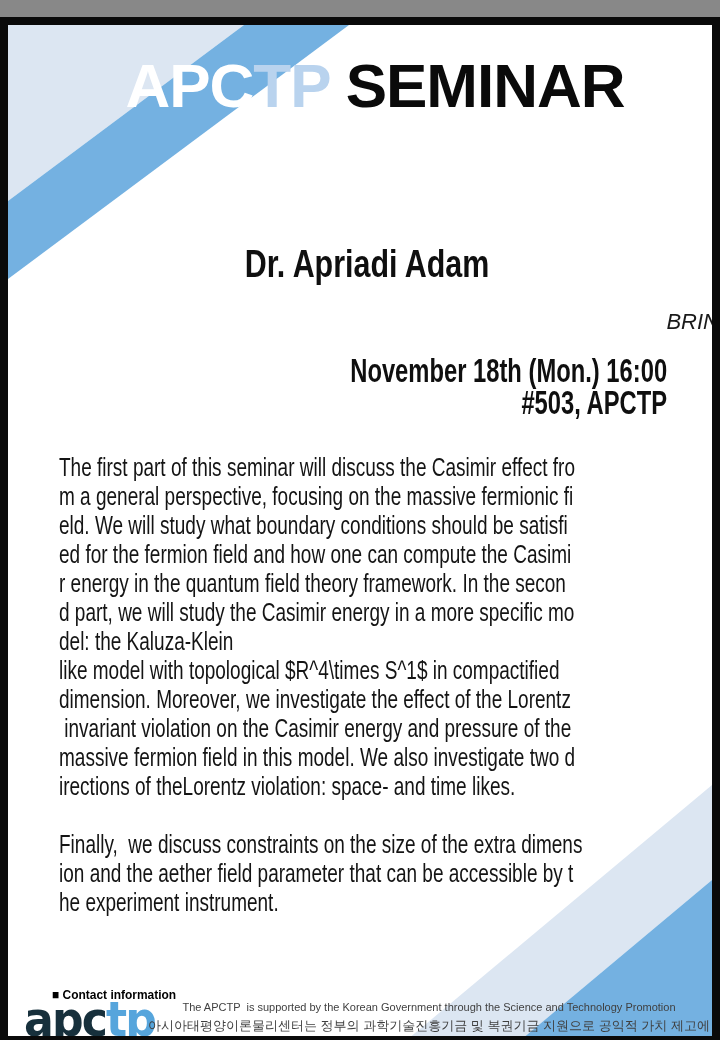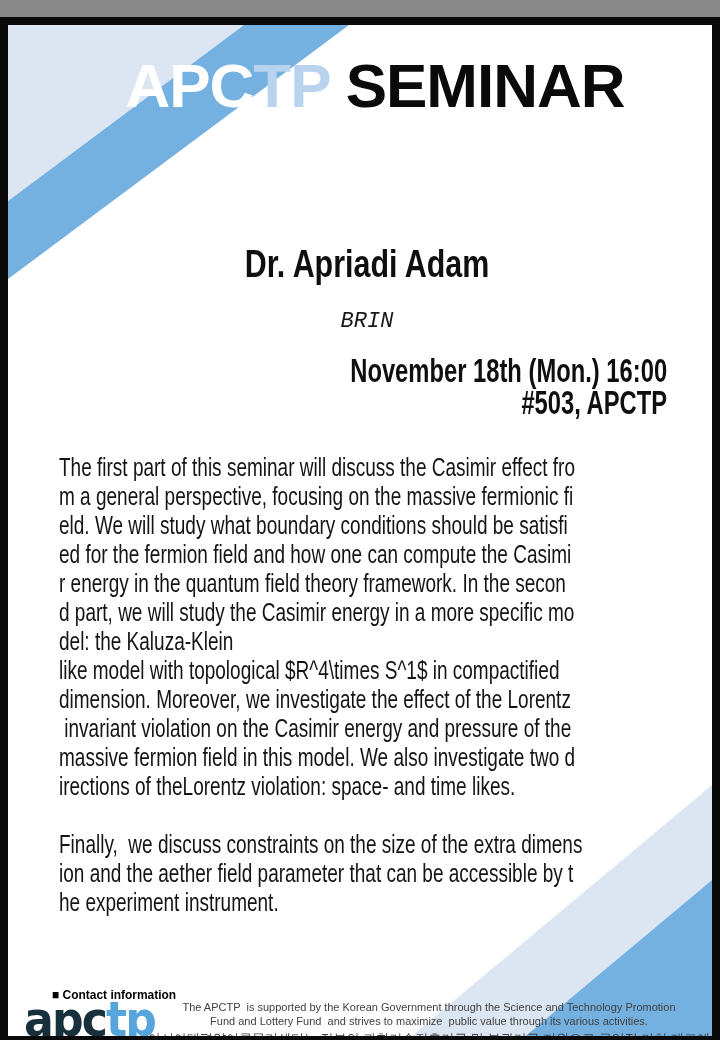--- a/index.html
+++ b/index.html
@@ -38,23 +38,22 @@
     white-space:nowrap;transform:scaleX(0.76);transform-origin:50% 0;
     color:#0d0d0d;
   }
   .speaker{
     position:absolute;top:216px;left:7px;width:100%;
     text-align:center;font-size:39px;font-weight:bold;line-height:46px;
     white-space:nowrap;transform:scaleX(0.78);transform-origin:50% 0;
   }
   .affiliation{
     position:absolute;top:282px;left:7px;width:100%;
-    text-align:center;font-size:22px;font-style:italic;line-height:30px;
+    text-align:right;font-size:22px;font-style:italic;line-height:30px;
     color:#1a1a1a;
-    font-family:Liberation Mono, monospace;
   }
   .when{
     position:absolute;top:330px;right:45px;
     text-align:right;font-size:33px;font-weight:bold;line-height:32px;
     white-space:nowrap;transform:scaleX(0.72);transform-origin:100% 0;
   }
   .abstract{
     position:absolute;left:51px;top:428px;
     font-size:25px;line-height:29px;color:#141414;
     transform:scaleX(0.76);transform-origin:0 0;
@@ -126,17 +125,16 @@
 
   <div class="contact">
     <div>■ Contact information</div>
     <div><span>- HOST: Seramika Wahyoedi (</span><a>seramika.wahyoedi@apctp.org</a><span>)</span></div>
   </div>
 
   <div class="logo"><span class="l-dark">apc</span><span class="l-blue">tp</span></div>
 
   <div class="footer-note">
     <div class="fn-en">The APCTP  is supported by the Korean Government through the Science and Technology Promotion</div>
-    <div class="fn-en">Fund and Lottery Fund  and strives to maximize  public value through its various activities.</div>
     <div class="fn-ko">아시아태평양이론물리센터는 정부의 과학기술진흥기금 및 복권기금 지원으로 공익적 가치 제고에 힘쓰고 있습니다.</div>
   </div>
 
 </div>
 
 </body></html>

